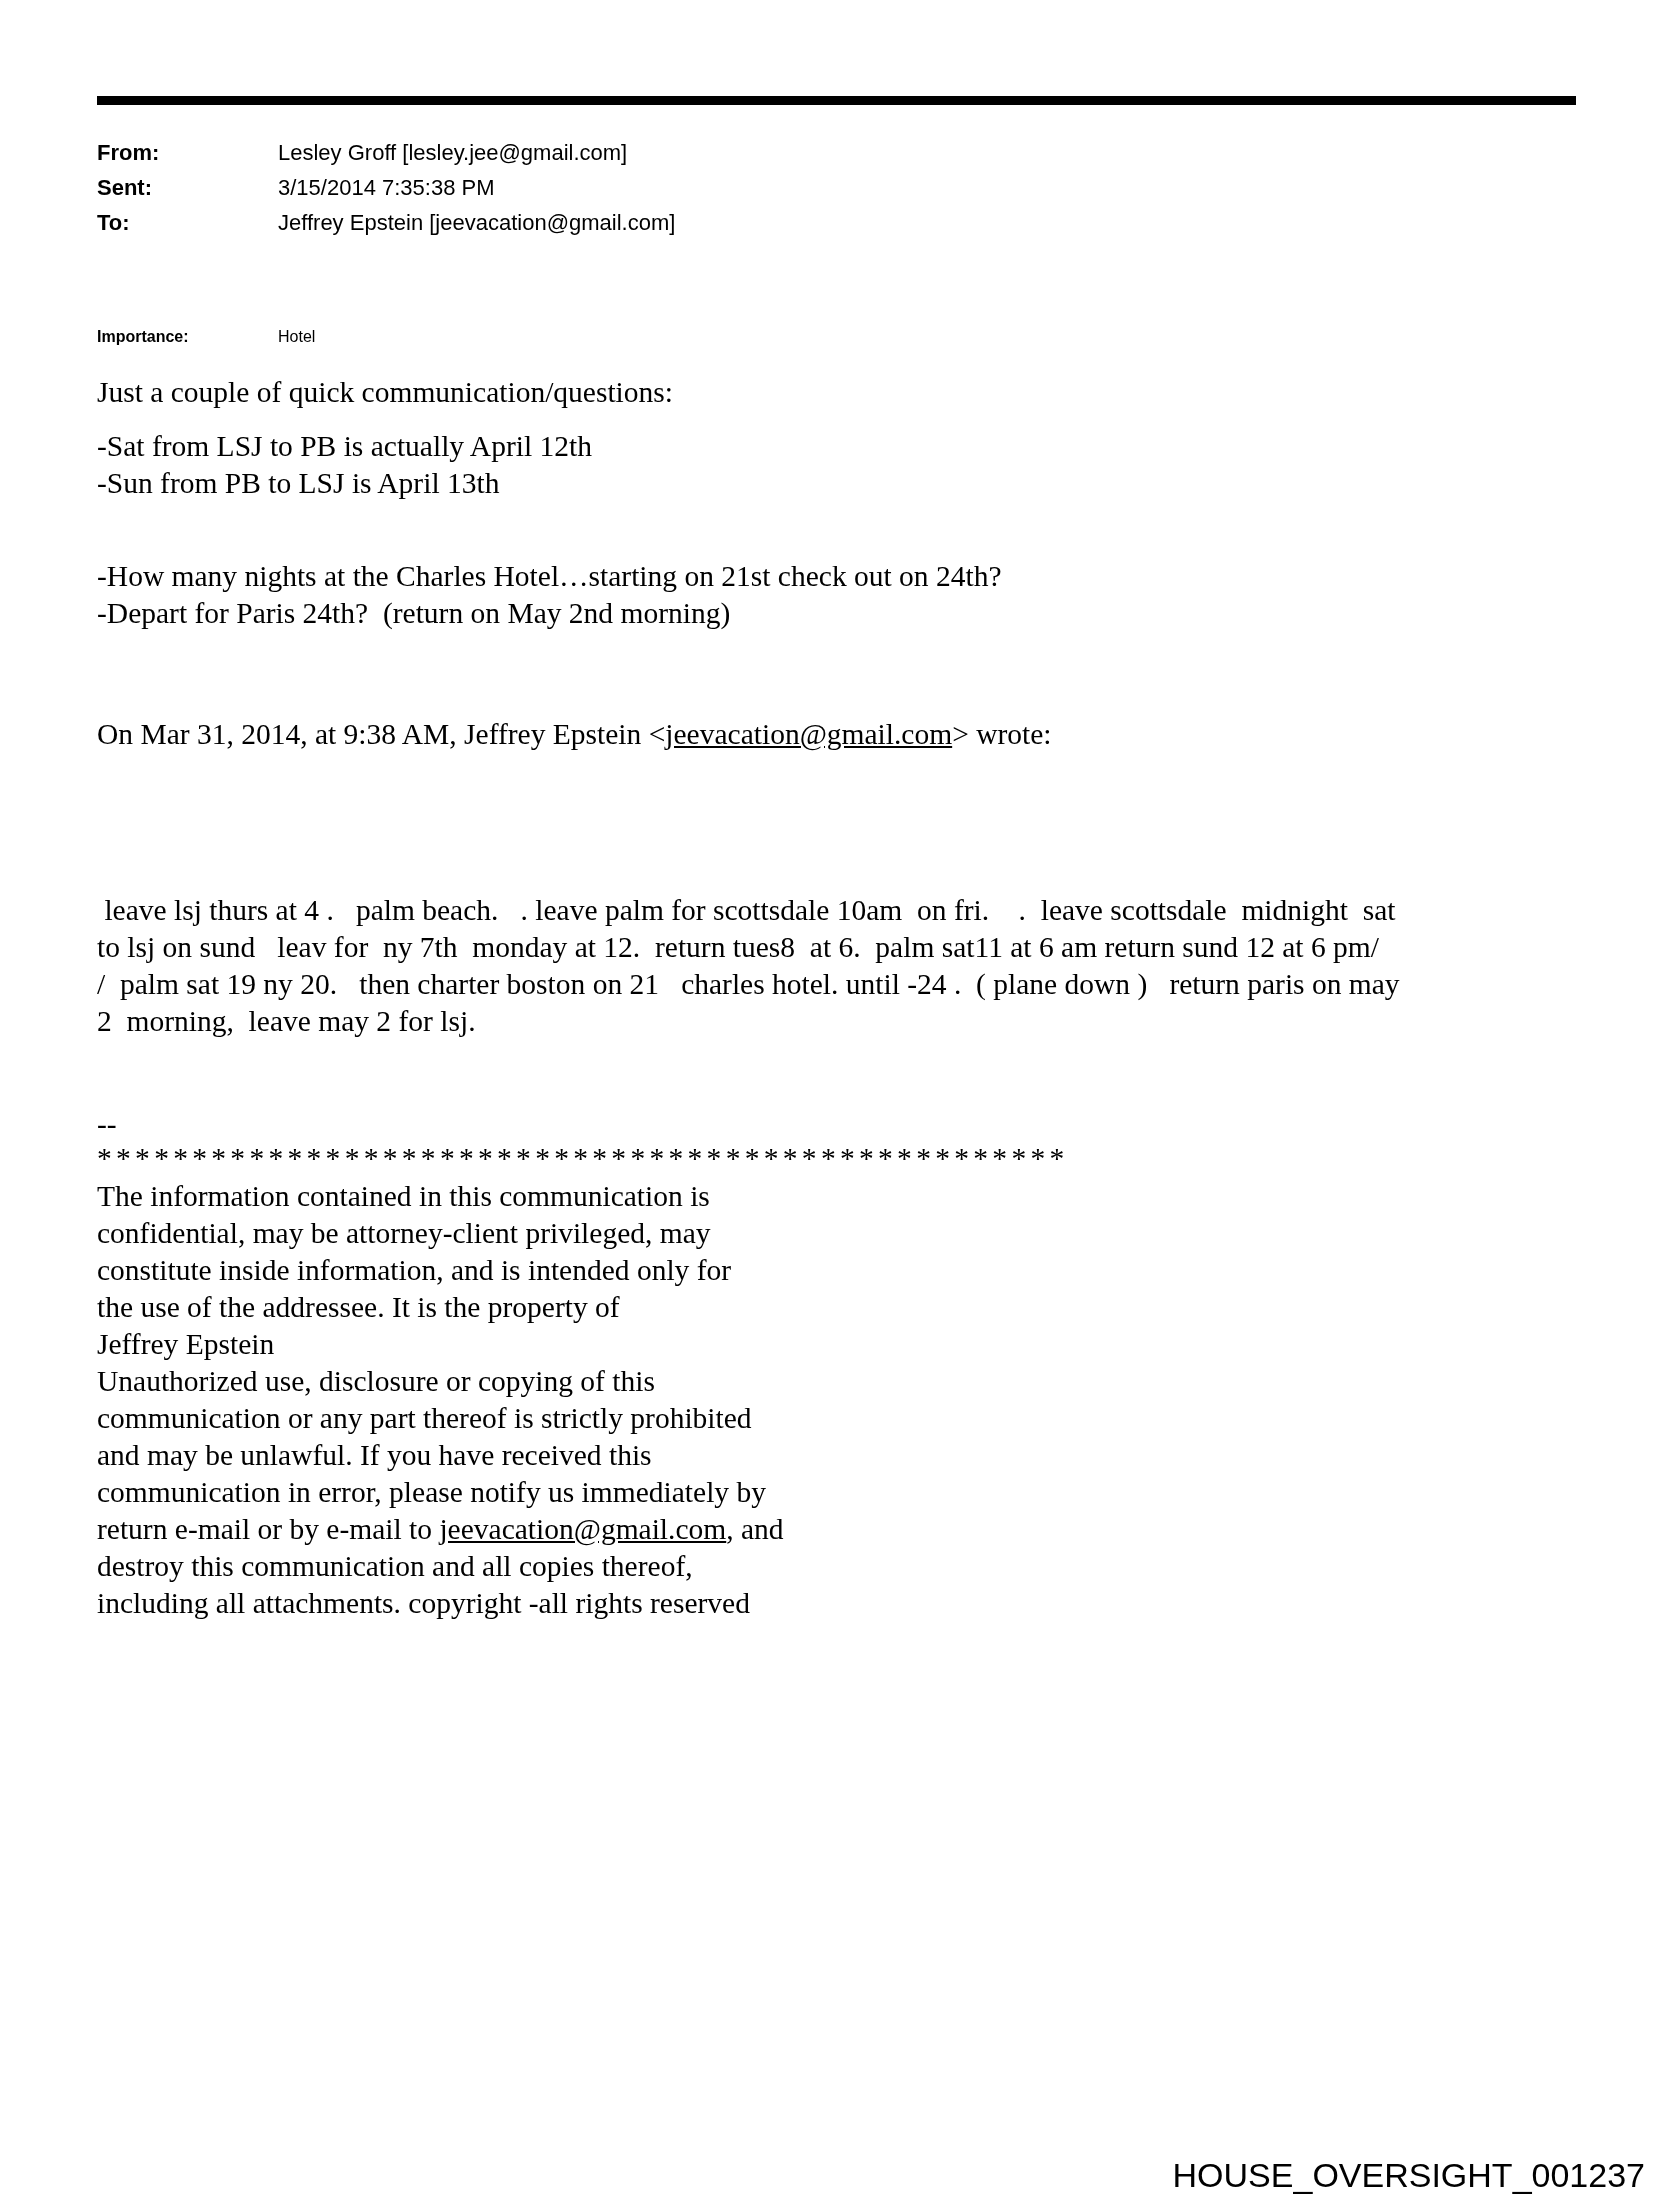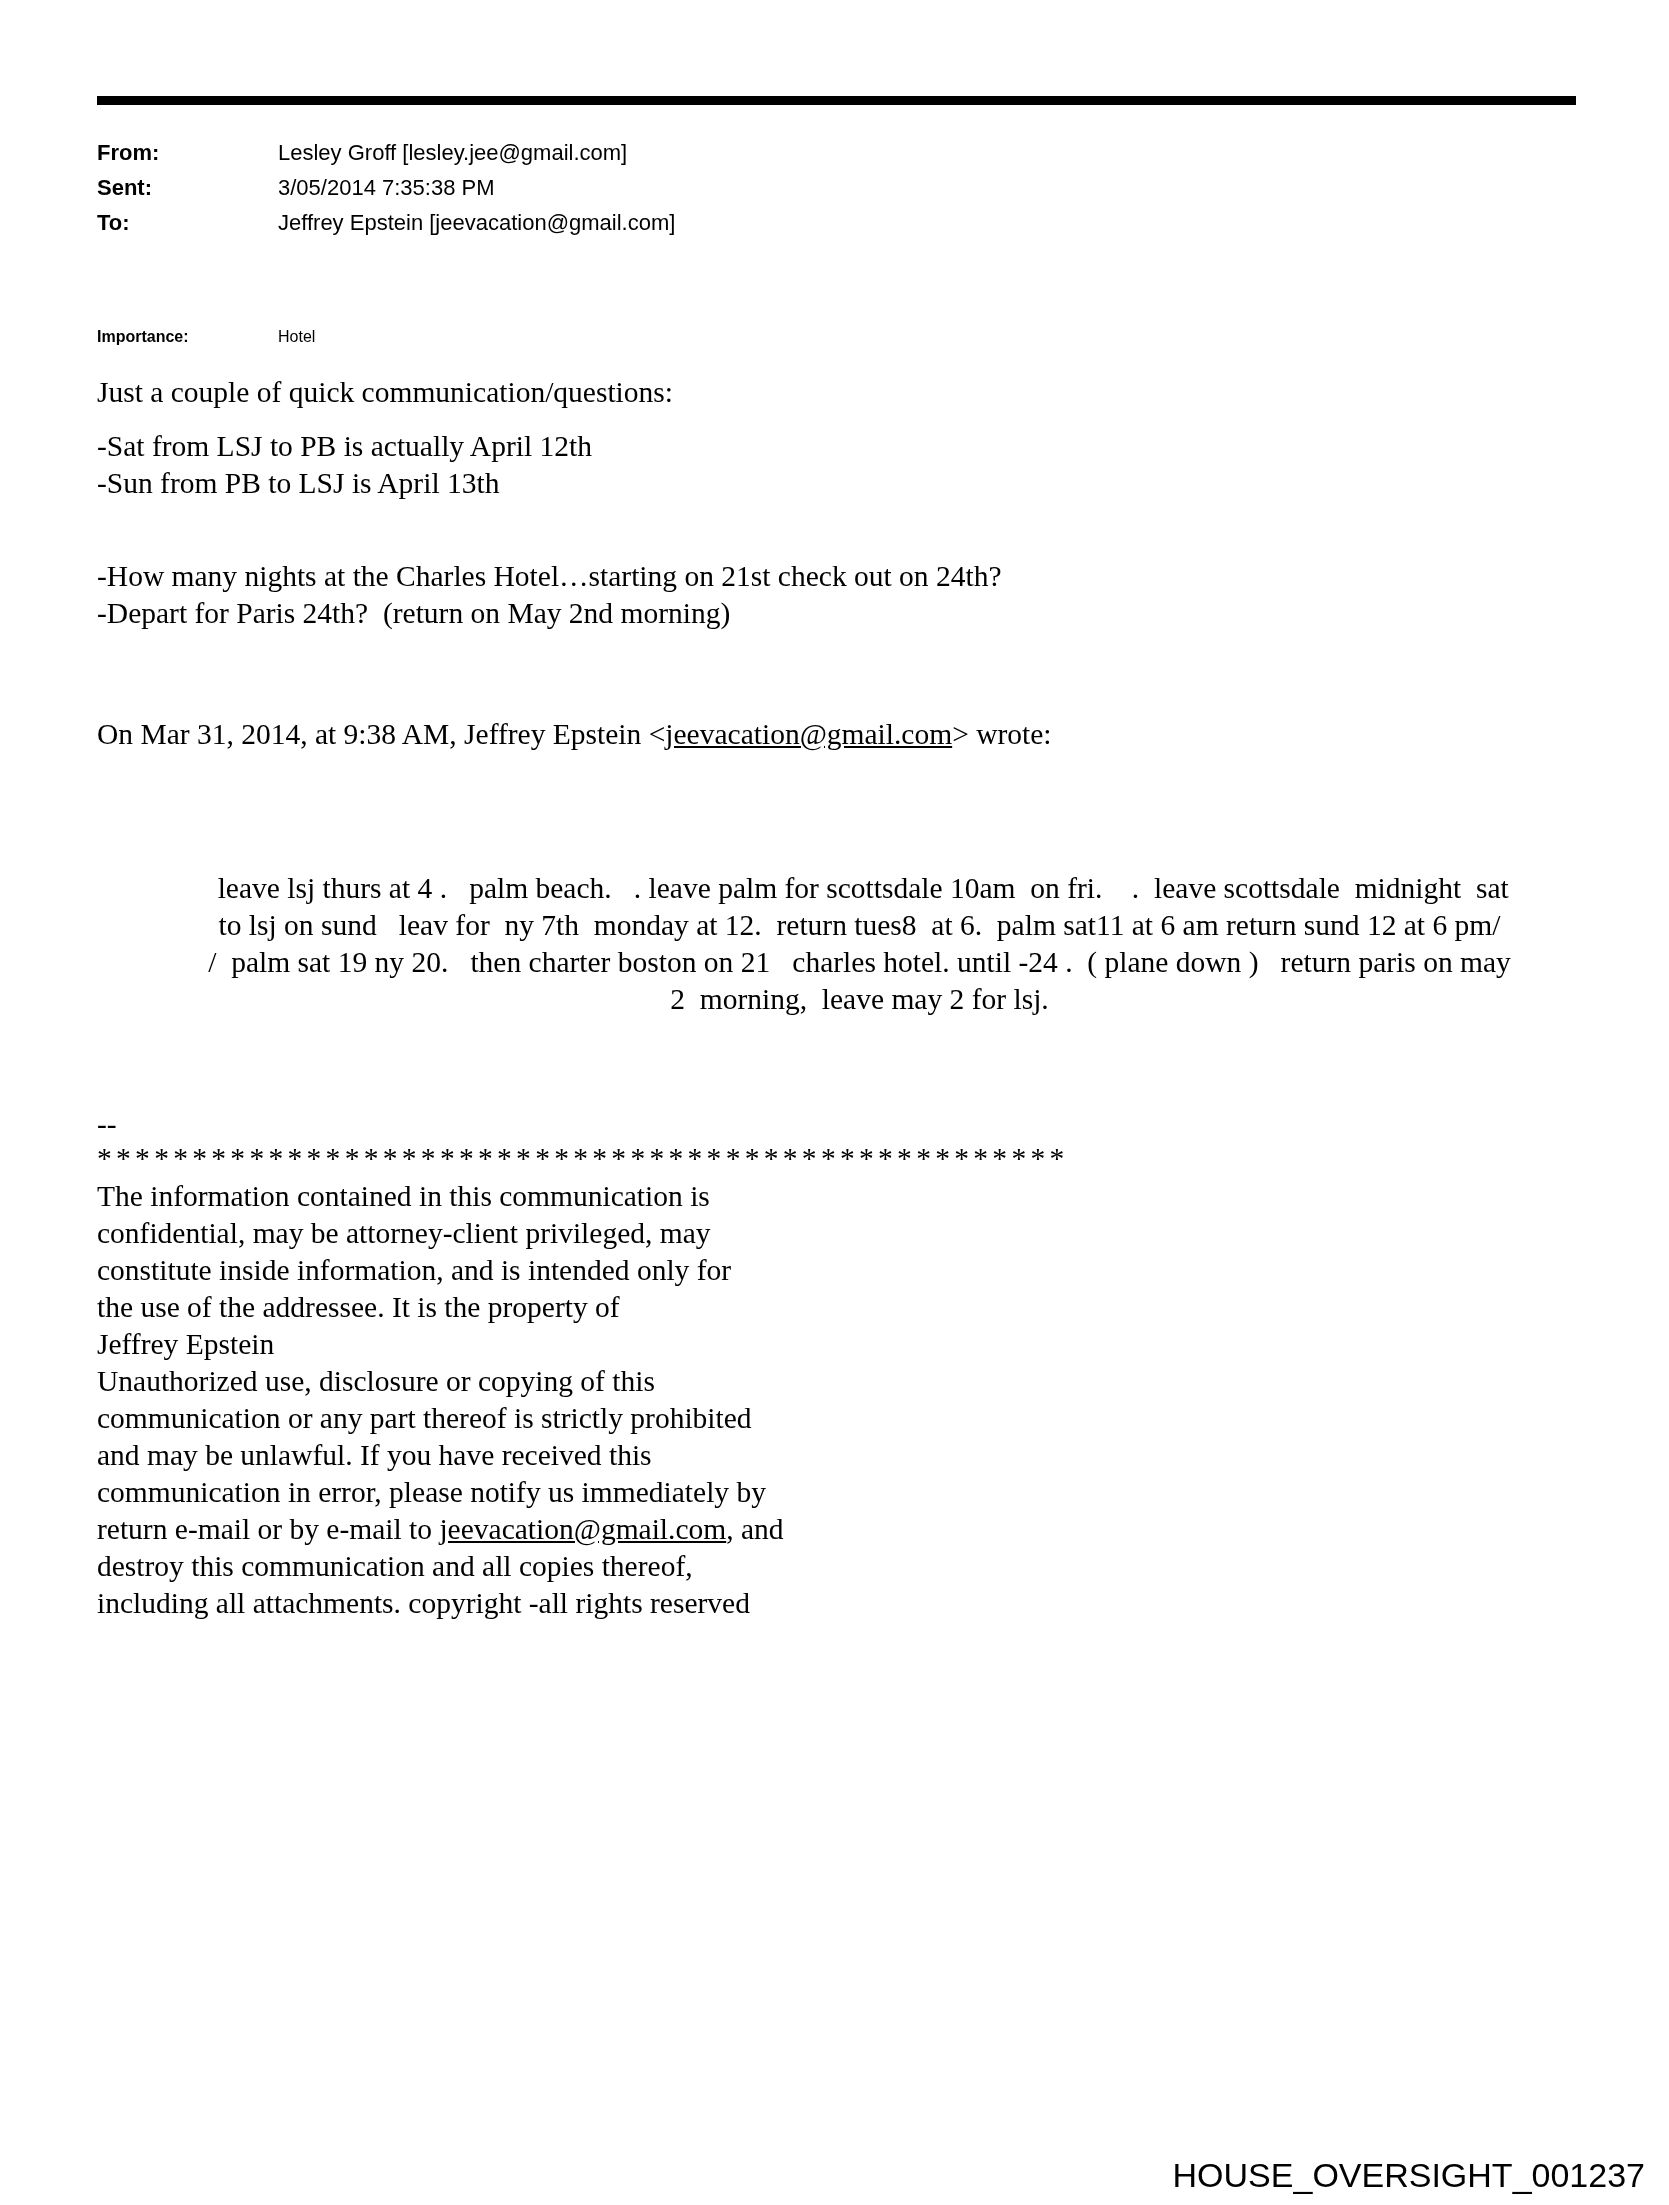--- a/index.html
+++ b/index.html
@@ -54,21 +54,21 @@
     font-family: "Liberation Serif", serif;
     font-size: 29.5px;
     line-height: 37px;
     color: #000000;
     white-space: pre-wrap;
   }
   .p-intro     { top: 374px; }
   .p-bullets1  { top: 428px; }
   .p-bullets2  { top: 558px; }
   .p-onwrote   { top: 716px; }
-  .p-quote     { top: 870px; text-align: center; }
+  .p-quote     { top: 892px; }
   .p-dashes    { top: 1106px; }
   .p-asterisks { top: 1140px; letter-spacing: 4.3px; }
   .p-disclaimer{ top: 1178px; }
   .email-link {
     color: #000000;
     text-decoration: underline;
   }
   .bates {
     position: absolute;
     right: 24px;
@@ -87,21 +87,21 @@
 
   <div class="rule"></div>
 
   <div class="hdr">
     <div class="hrow">
       <span class="hlabel">From:</span>
       <span class="hvalue">Lesley Groff [lesley.jee@gmail.com]</span>
     </div>
     <div class="hrow">
       <span class="hlabel">Sent:</span>
-      <span class="hvalue">3/05/2014 7:35:38 PM</span>
+      <span class="hvalue">3/15/2014 7:35:38 PM</span>
     </div>
     <div class="hrow">
       <span class="hlabel">To:</span>
       <span class="hvalue">Jeffrey Epstein [jeevacation@gmail.com]</span>
     </div>
   </div>
 
   <div class="importance hrow">
     <span class="hlabel">Importance:</span>
     <span class="hvalue">Hotel</span>

